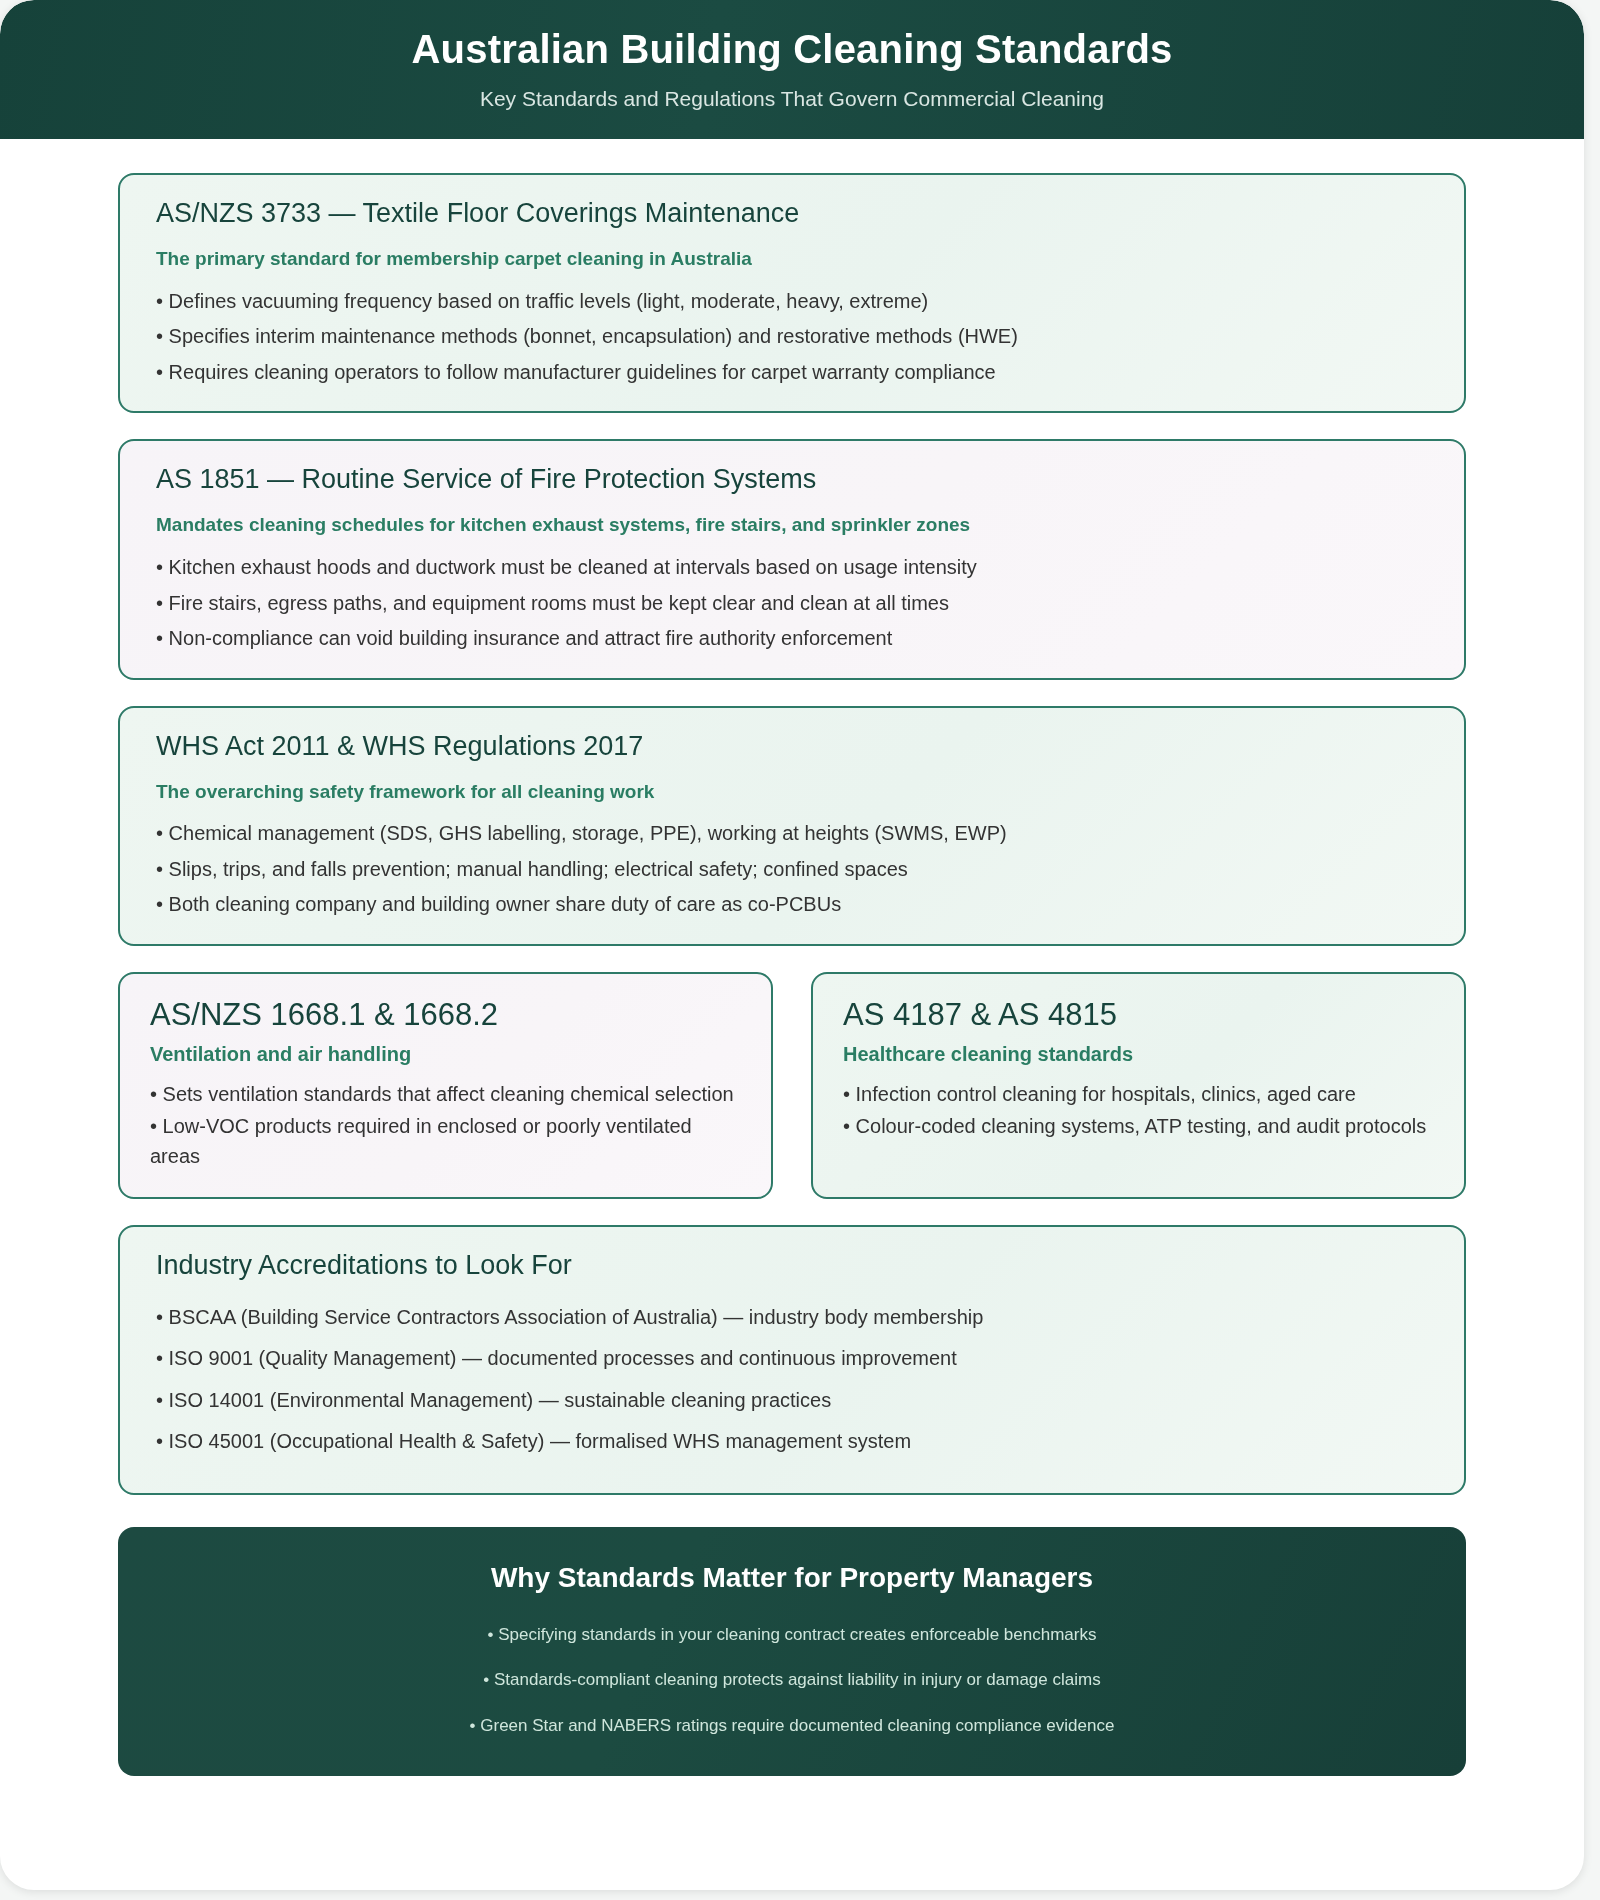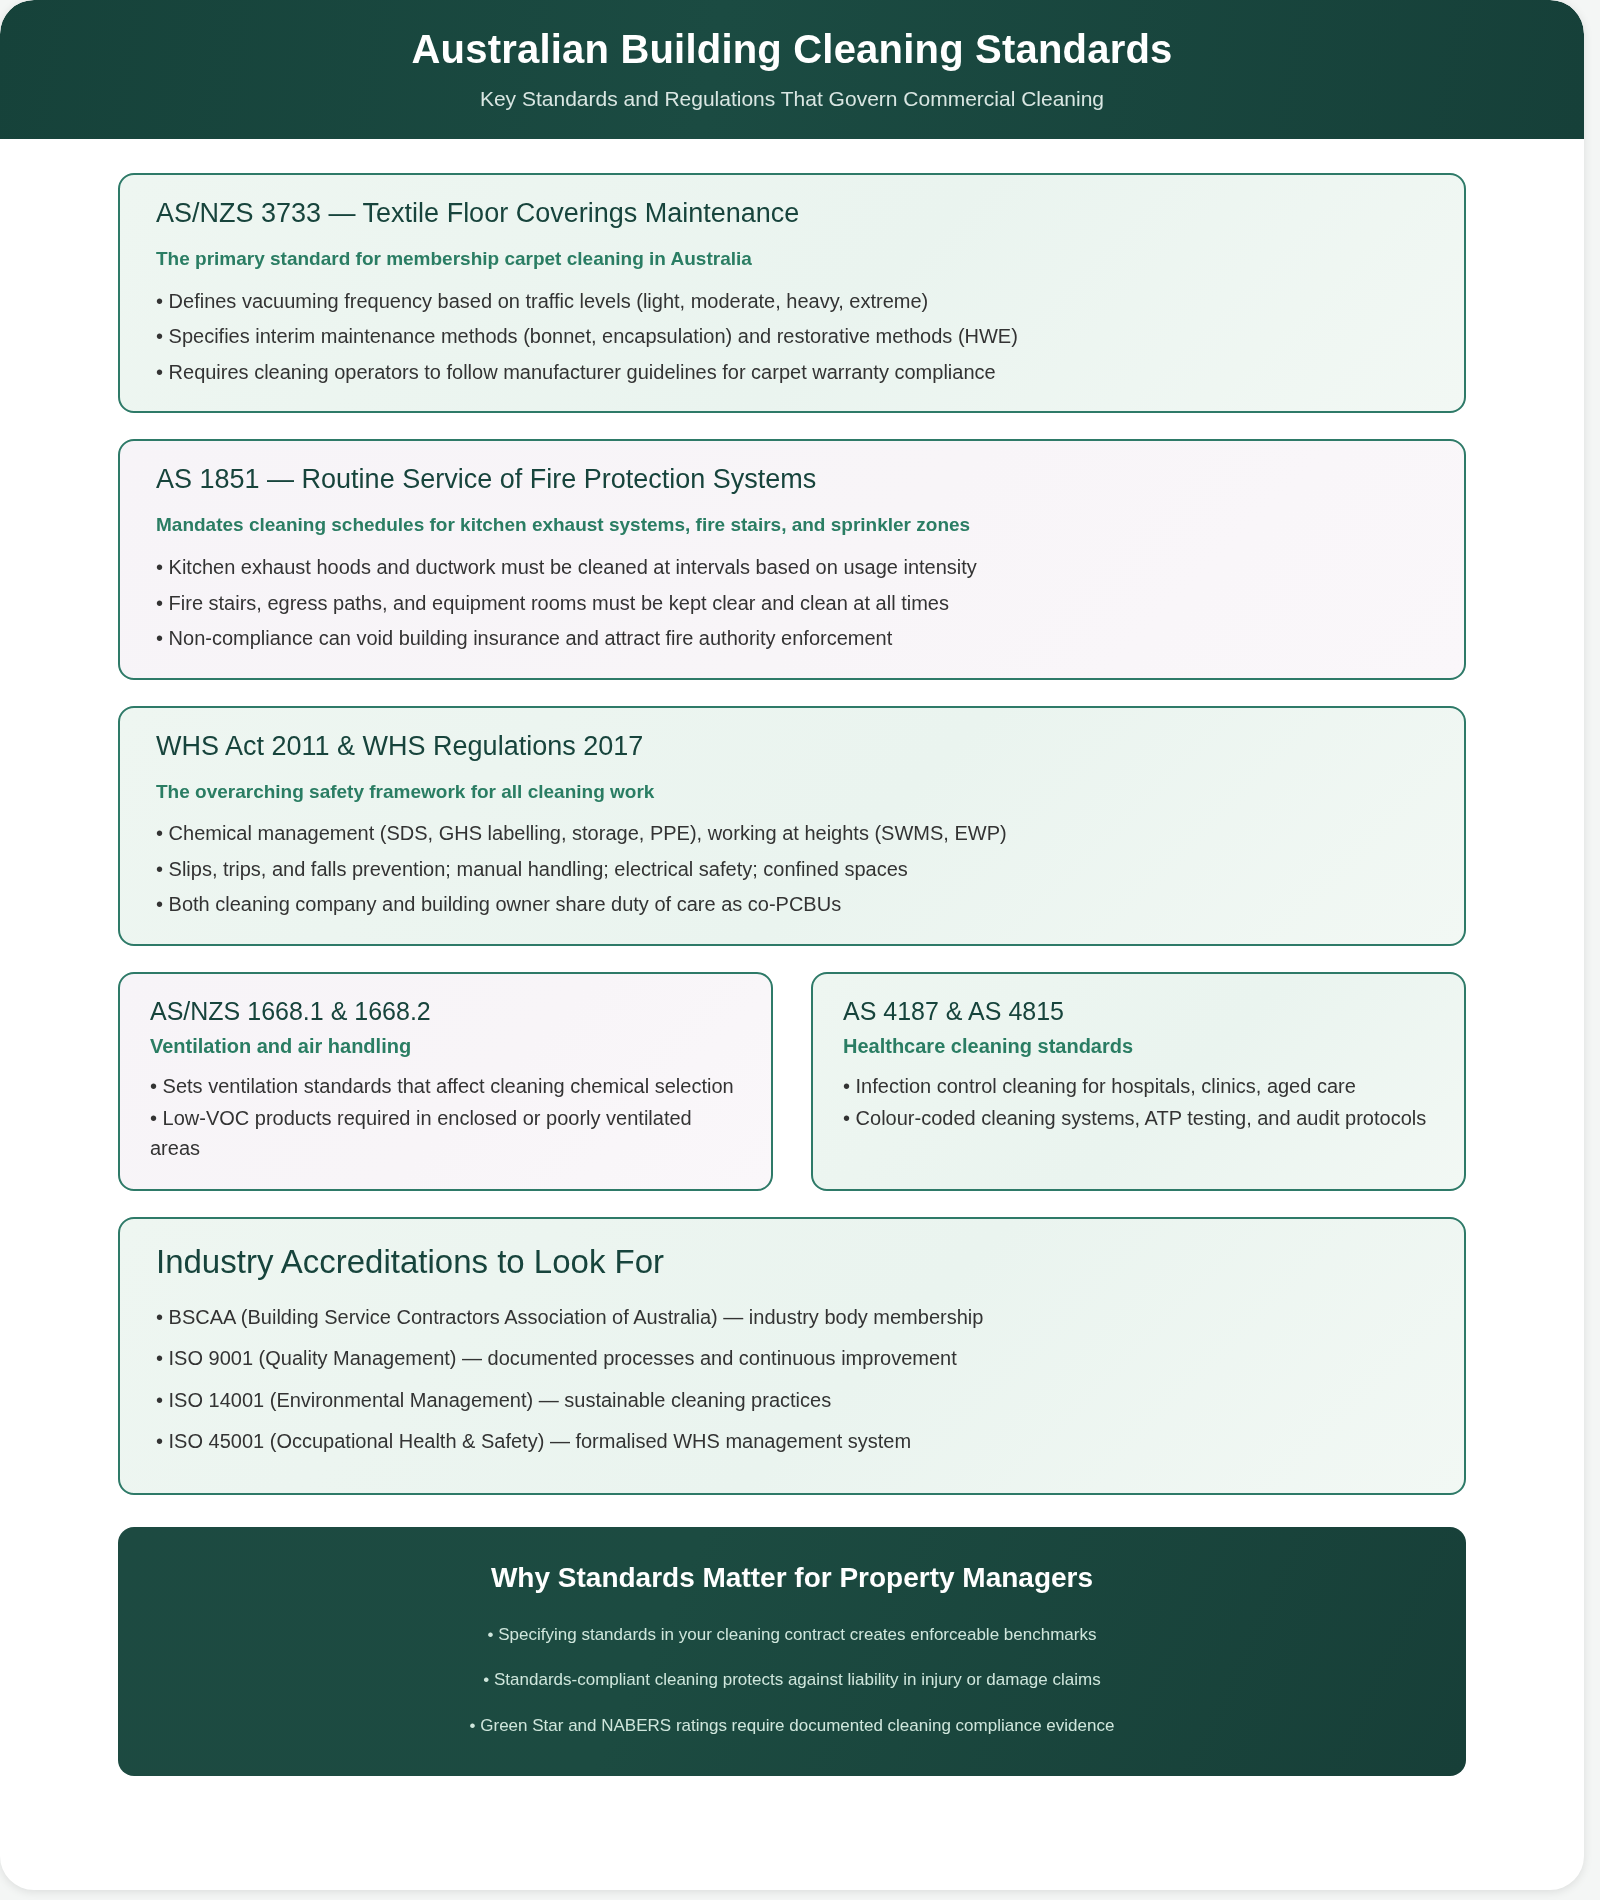--- a/index.html
+++ b/index.html
@@ -113,27 +113,27 @@
   .two-col {
     display: flex;
     gap: 38px;
     margin-bottom: 26px;
   }
   .two-col .card {
     flex: 1 1 0;
     margin-bottom: 0;
     padding: 22px 30px 24px 30px;
   }
-  .two-col .card-title { font-size: 25px; }
+  .two-col .card-title { font-size: 31px; }
   .two-col .card-subtitle { margin-top: 7px; font-size: 20px; }
   .two-col .card-list { margin-top: 12px; }
   .two-col .card-list li { font-size: 20px; line-height: 1.50; margin-bottom: 2px; }
 
   
-  .accred .card-title { font-size: 33px; }
+  .accred .card-title { font-size: 27px; }
   .accred .card-list { margin-top: 20px; }
   .accred .card-list li { margin-bottom: 12px; }
 
   
   .callout {
     box-sizing: border-box;
     background-image: linear-gradient(115deg, #1d4a41 0%, #1c4b41 40%, #173f38 100%);
     border-radius: 16px;
     padding: 34px 40px 38px 40px;
     text-align: center;

